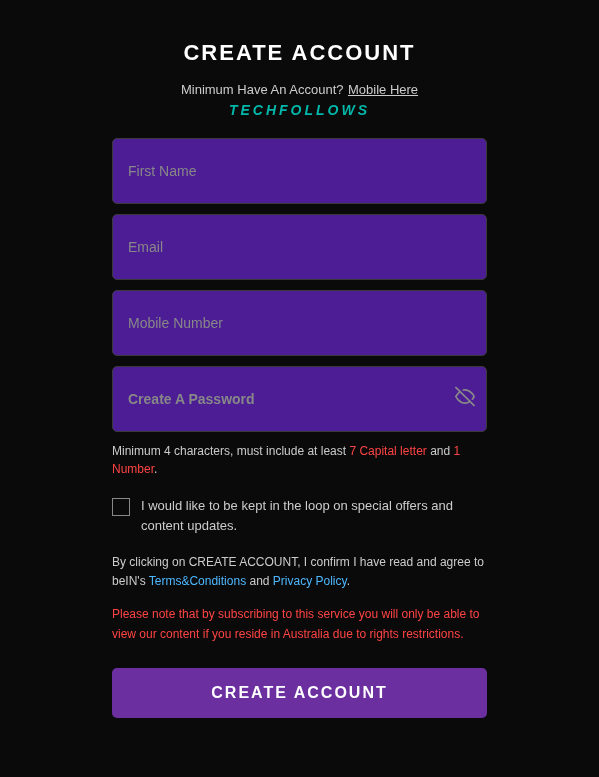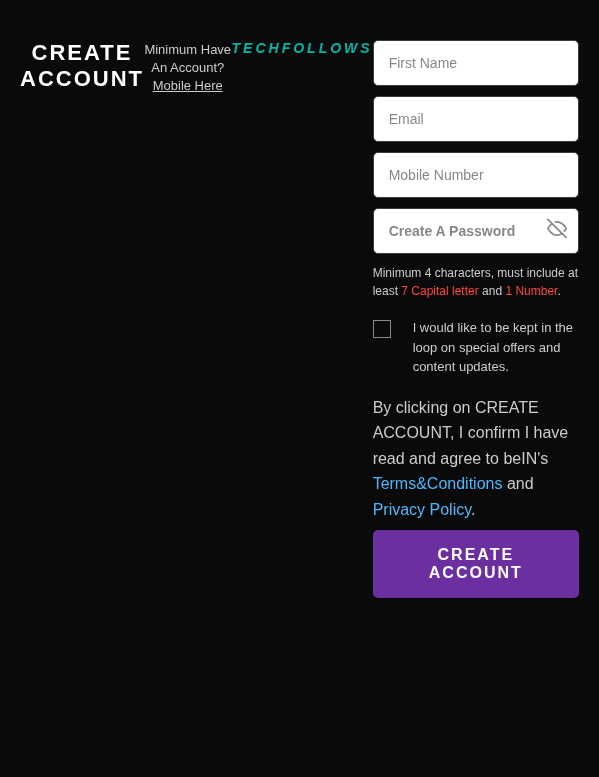--- a/index.html
+++ b/index.html
@@ -16,22 +16,22 @@
       align-items: center;
       justify-content: center;
       font-family: Arial, sans-serif;
     }
 
     .container {
       width: 599px;
       min-height: 777px;
       background-color: #0a0a0a;
       display: flex;
-      flex-direction: row;
-      align-items: flex-start;
+      flex-direction: column;
+      align-items: center;
       padding: 40px 20px 30px;
     }
 
     .title {
       color: #ffffff;
       font-size: 22px;
       font-weight: bold;
       letter-spacing: 2px;
       text-align: center;
       margin-bottom: 14px;
@@ -67,24 +67,24 @@
     .form-wrapper {
       width: 100%;
       max-width: 375px;
       display: flex;
       flex-direction: column;
       gap: 0;
     }
 
     .input-field {
       width: 100%;
-      background-color: #ffffff;
+      background-color: #4c1d95;
       border: 1px solid #3a3a3a;
       border-radius: 5px;
-      padding: 14px 15px;
+      padding: 24px 15px;
       color: #888888;
       font-size: 14px;
       outline: none;
       margin-bottom: 10px;
     }
 
     .input-field::placeholder {
       color: #888888;
     }
 
@@ -116,21 +116,21 @@
       margin-bottom: 18px;
     }
 
     .password-hint .highlight {
       color: #ff4444;
     }
 
     .checkbox-row {
       display: flex;
       align-items: flex-start;
-      gap: 22px;
+      gap: 11px;
       margin-bottom: 18px;
     }
 
     .checkbox-input {
       width: 18px;
       height: 18px;
       flex-shrink: 0;
       background-color: transparent;
       border: 1.5px solid #888888;
       appearance: none;
@@ -140,23 +140,23 @@
     }
 
     .checkbox-label {
       color: #cccccc;
       font-size: 13px;
       line-height: 1.5;
     }
 
     .terms-text {
       color: #cccccc;
-      font-size: 16px;
+      font-size: 12px;
       line-height: 1.6;
-      margin-bottom: 8px;
+      margin-bottom: 14px;
     }
 
     .terms-link {
       color: #4db8ff;
       text-decoration: none;
       cursor: pointer;
     }
 
     .australia-notice {
       color: #ff4444;
@@ -220,17 +220,18 @@
 
     <div class="checkbox-row">
       <input type="checkbox" class="checkbox-input" style="">
       <label class="checkbox-label">I would like to be kept in the loop on special offers and content updates.</label>
     </div>
 
     <p class="terms-text">
       <span>By clicking on CREATE ACCOUNT, I confirm I have read and agree to beIN's </span><a class="terms-link">Terms&amp;Conditions</a><span> and </span><a class="terms-link">Privacy Policy</a><span>.</span>
     </p>
 
+    <p class="australia-notice">Please note that by subscribing to this service you will only be able to view our content if you reside in Australia due to rights restrictions.</p>
 
     <button class="create-btn">CREATE ACCOUNT</button>
 
   </div>
 </div>
 
 </body></html>

